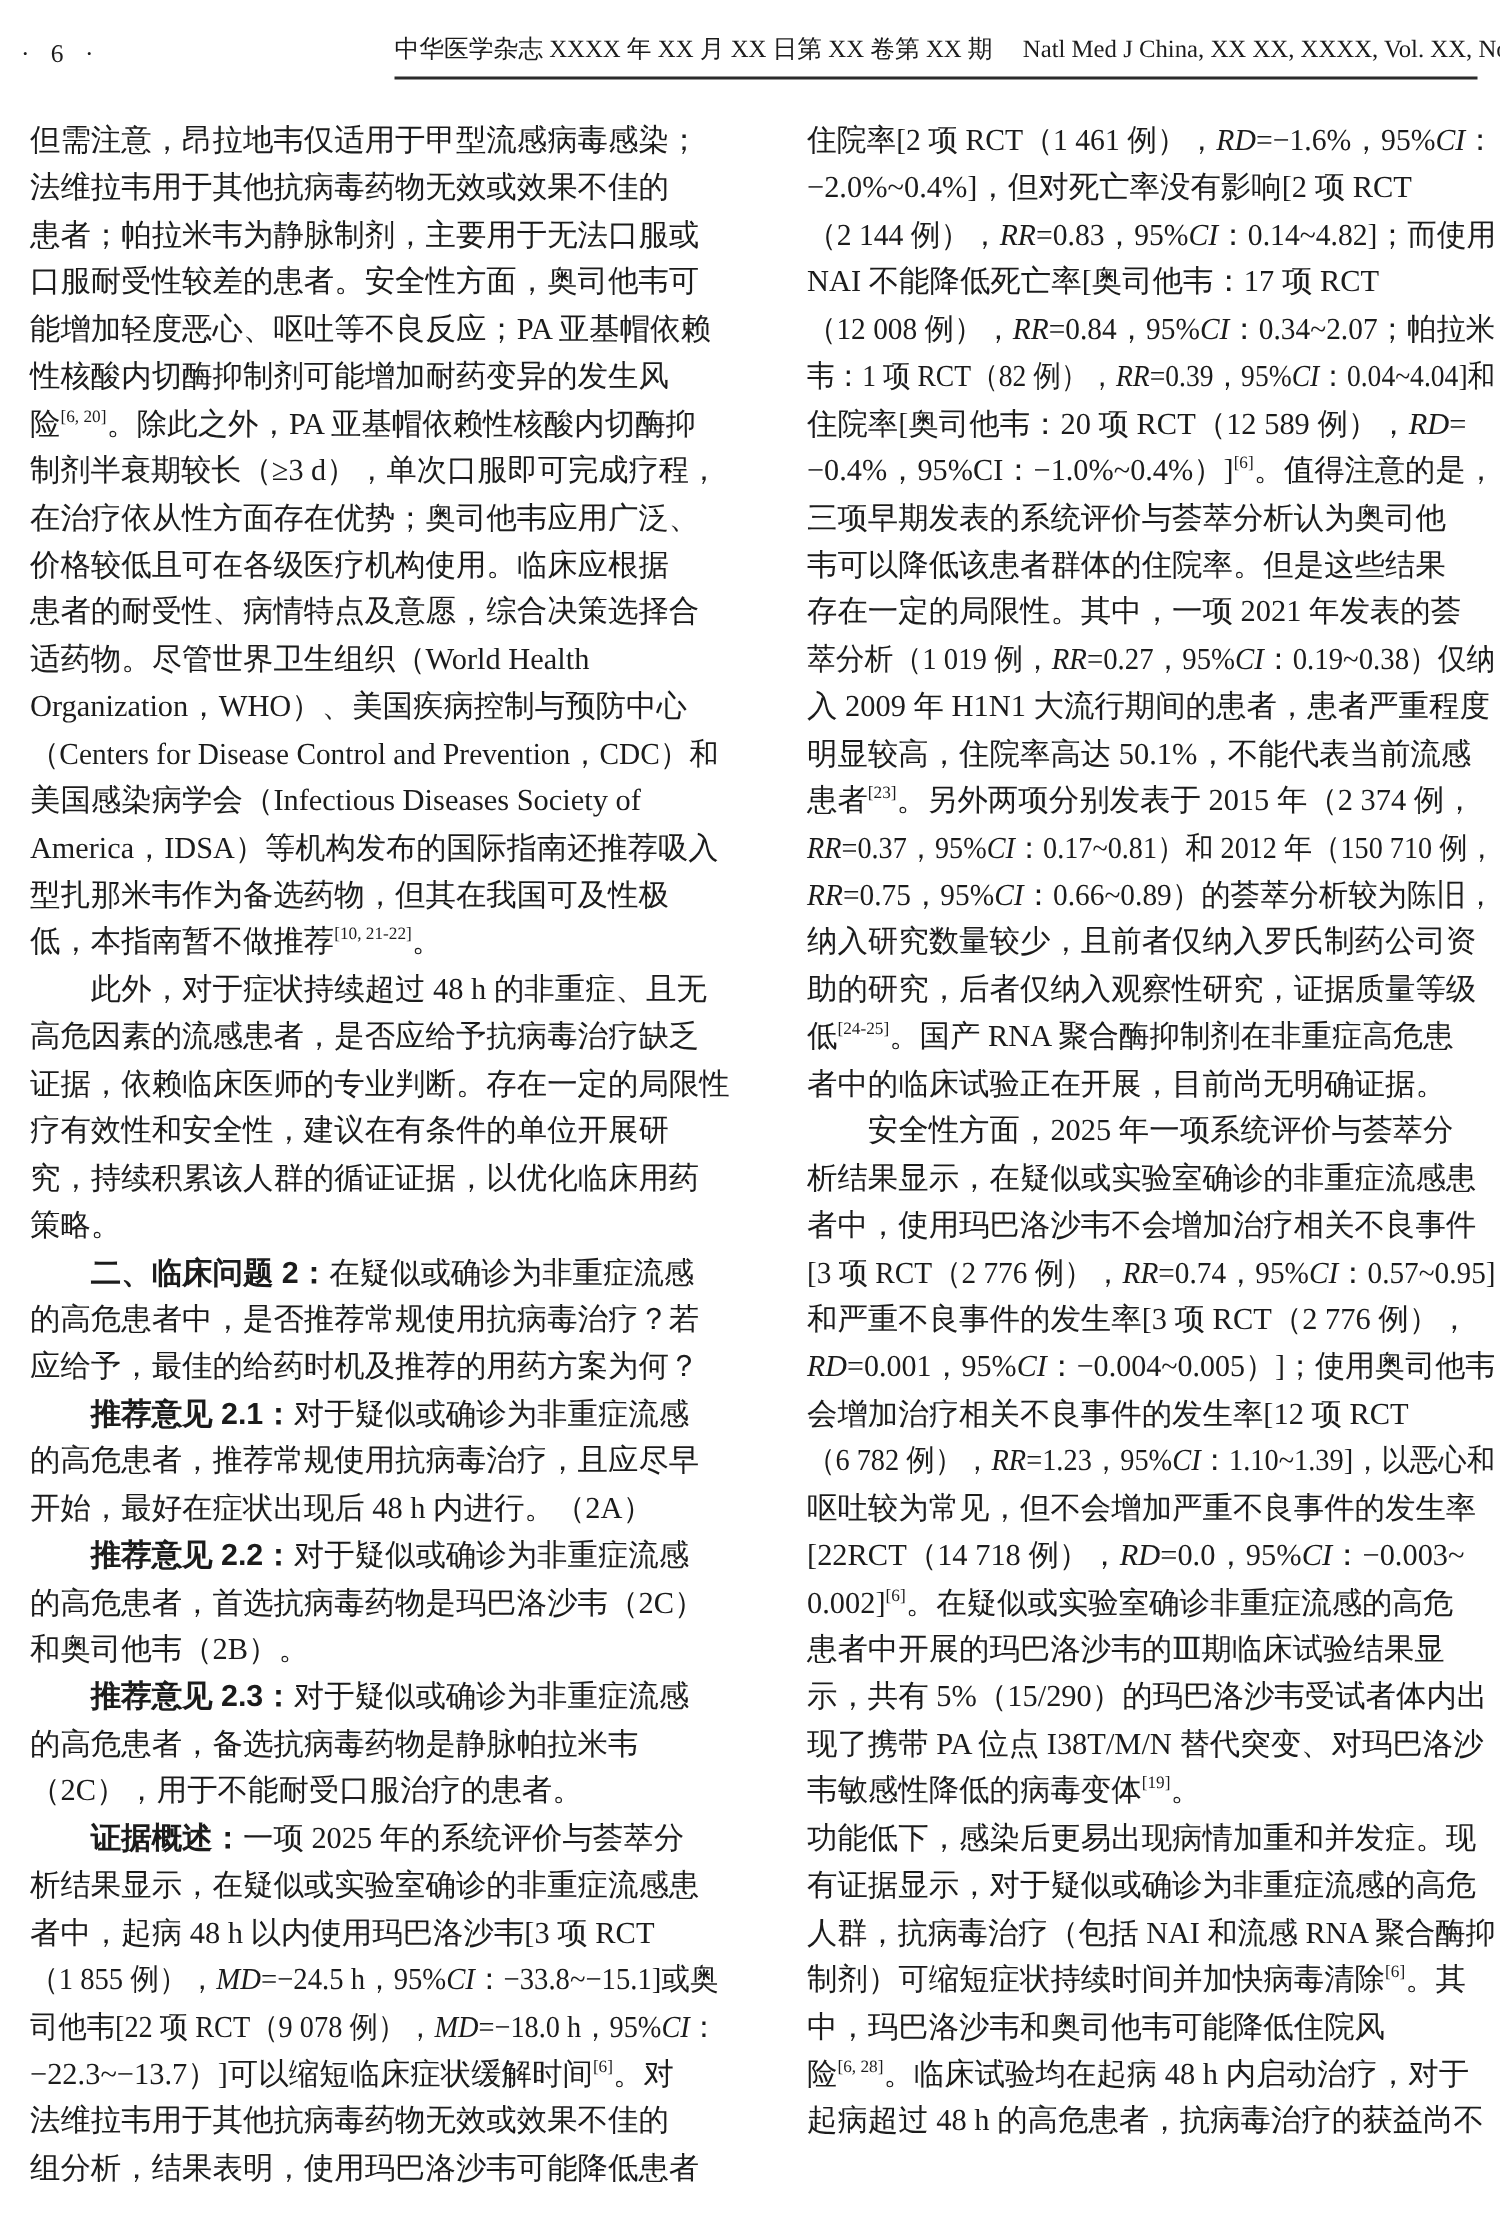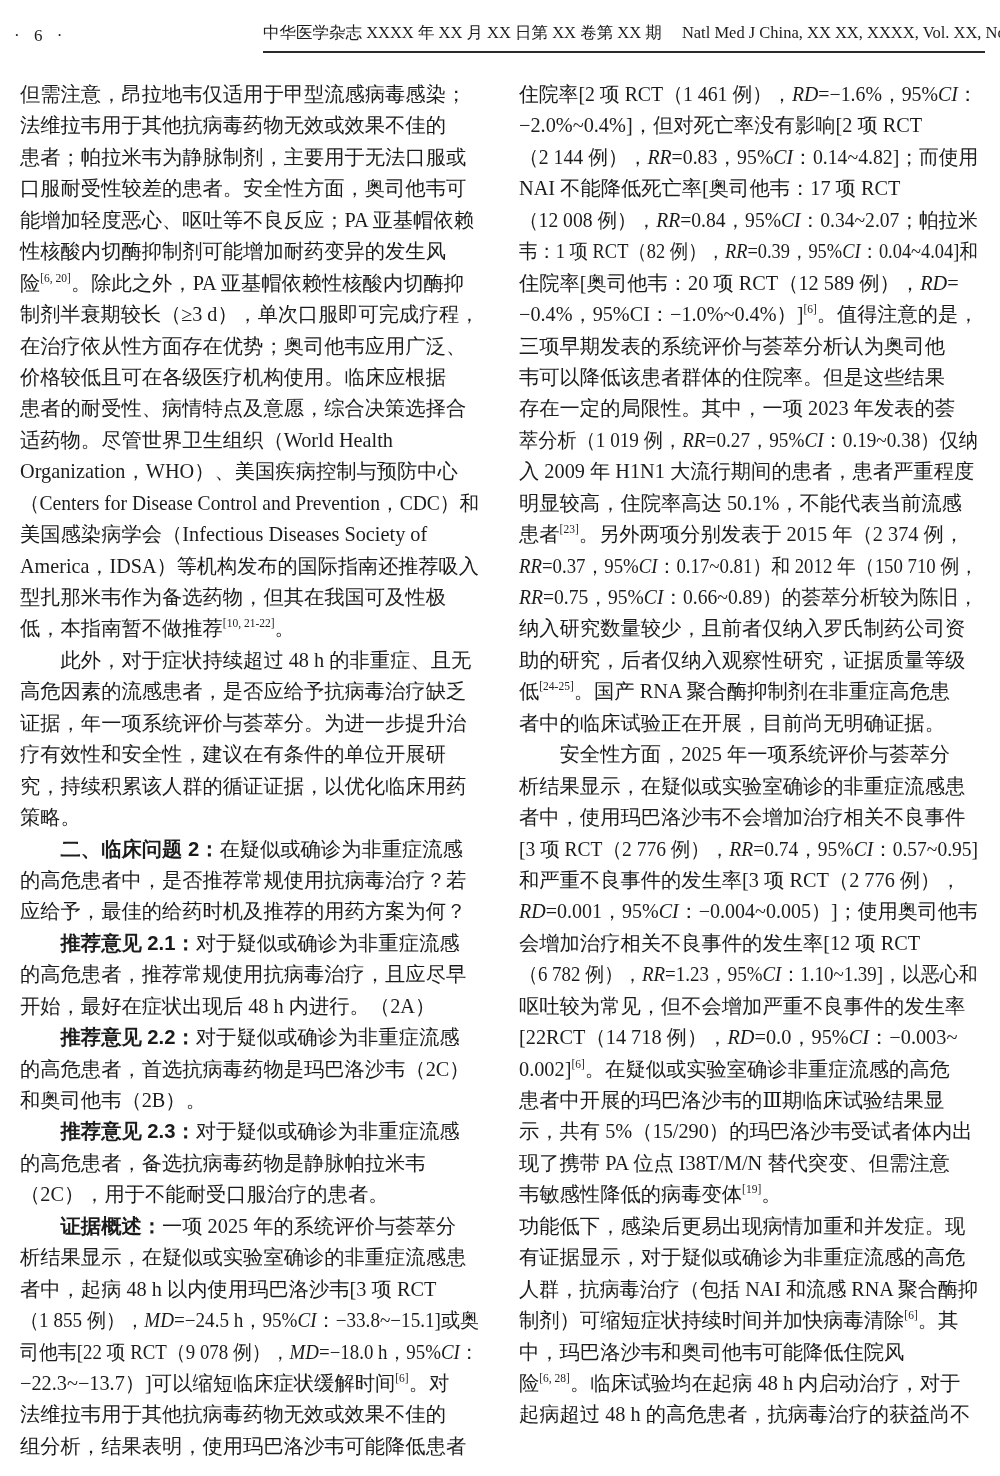--- a/index.html
+++ b/index.html
@@ -12,21 +12,21 @@
   .pageno{
     position:absolute;left:14px;top:4px;font-size:17px;letter-spacing:5px;
     white-space:nowrap;
   }
   .runhead{
     position:absolute;right:0;top:0;width:722px;text-align:center;
     font-size:16.5px;padding-bottom:7px;border-bottom:2px solid #2b2b2b;
     white-space:nowrap;
   }
   .runhead .cn{margin-right:16px;}
-  .columns{position:absolute;top:79px;left:20px;display:flex;gap:40px;}
+  .columns{position:absolute;top:79px;left:20px;display:flex;gap:59px;}
   .col{width:459px;}
   .line{
     width:459px;height:31.45px;line-height:31.45px;font-size:20.3px;
     white-space:nowrap;overflow:visible;
   }
   .line b.hd{font-family:"Liberation Sans","DejaVu Sans",sans-serif;font-weight:700;}
   .line i.st{font-style:italic;}
   .line sup.ref{
     font-size:11.5px;vertical-align:super;line-height:0;letter-spacing:0 !important;
   }
@@ -57,21 +57,21 @@
         <div class="line">患者的耐受性、病情特点及意愿，综合决策选择合</div>
         <div class="line">适药物。尽管世界卫生组织（World Health</div>
         <div class="line">Organization，WHO）、美国疾病控制与预防中心</div>
         <div class="line" style="transform: scaleX(0.964286); transform-origin: left center;">（Centers for Disease Control and Prevention，CDC）和</div>
         <div class="line">美国感染病学会（Infectious Diseases Society of</div>
         <div class="line" style="transform: scaleX(0.993506); transform-origin: left center;">America，IDSA）等机构发布的国际指南还推荐吸入</div>
         <div class="line">型扎那米韦作为备选药物，但其在我国可及性极</div>
         <div class="line pe">低，本指南暂不做推荐<sup class="ref">[10, 21-22]</sup>。</div>
         <div class="line">　　此外，对于症状持续超过 48 h 的非重症、且无</div>
         <div class="line">高危因素的流感患者，是否应给予抗病毒治疗缺乏</div>
-        <div class="line">证据，年一项系统评价与荟萃分。为进一步提升治</div>
+        <div class="line">证据，依赖临床医师的专业判断。存在一定的局限性</div>
         <div class="line">疗有效性和安全性，建议在有条件的单位开展研</div>
         <div class="line">究，持续积累该人群的循证证据，以优化临床用药</div>
         <div class="line pe">策略。</div>
         <div class="line">　　<b class="hd">二、临床问题 2：</b>在疑似或确诊为非重症流感</div>
         <div class="line">的高危患者中，是否推荐常规使用抗病毒治疗？若</div>
         <div class="line pe">应给予，最佳的给药时机及推荐的用药方案为何？</div>
         <div class="line">　　<b class="hd">推荐意见 2.1：</b>对于疑似或确诊为非重症流感</div>
         <div class="line">的高危患者，推荐常规使用抗病毒治疗，且应尽早</div>
         <div class="line pe">开始，最好在症状出现后 48 h 内进行。（2A）</div>
         <div class="line">　　<b class="hd">推荐意见 2.2：</b>对于疑似或确诊为非重症流感</div>
@@ -93,21 +93,21 @@
         <div class="line" style="transform: scaleX(0.976596); transform-origin: left center;">住院率[2 项 RCT（1 461 例），<i class="st">RD</i>=−1.6%，95%<i class="st">CI</i>：</div>
         <div class="line">−2.0%~0.4%]，但对死亡率没有影响[2 项 RCT</div>
         <div class="line" style="transform: scaleX(0.974522); transform-origin: left center;">（2 144 例），<i class="st">RR</i>=0.83，95%<i class="st">CI</i>：0.14~4.82]；而使用</div>
         <div class="line">NAI 不能降低死亡率[奥司他韦：17 项 RCT</div>
         <div class="line" style="transform: scaleX(0.966316); transform-origin: left center;">（12 008 例），<i class="st">RR</i>=0.84，95%<i class="st">CI</i>：0.34~2.07；帕拉米</div>
         <div class="line" style="transform: scaleX(0.907115); transform-origin: left center;">韦：1 项 RCT（82 例），<i class="st">RR</i>=0.39，95%<i class="st">CI</i>：0.04~4.04]和</div>
         <div class="line">住院率[奥司他韦：20 项 RCT（12 589 例），<i class="st">RD</i>=</div>
         <div class="line" style="transform: scaleX(0.995662); transform-origin: left center;">−0.4%，95%CI：−1.0%~0.4%）]<sup class="ref">[6]</sup>。值得注意的是，</div>
         <div class="line">三项早期发表的系统评价与荟萃分析认为奥司他</div>
         <div class="line">韦可以降低该患者群体的住院率。但是这些结果</div>
-        <div class="line">存在一定的局限性。其中，一项 2023 年发表的荟</div>
+        <div class="line">存在一定的局限性。其中，一项 2021 年发表的荟</div>
         <div class="line" style="transform: scaleX(0.946392); transform-origin: left center;">萃分析（1 019 例，<i class="st">RR</i>=0.27，95%<i class="st">CI</i>：0.19~0.38）仅纳</div>
         <div class="line">入 2009 年 H1N1 大流行期间的患者，患者严重程度</div>
         <div class="line">明显较高，住院率高达 50.1%，不能代表当前流感</div>
         <div class="line">患者<sup class="ref">[23]</sup>。另外两项分别发表于 2015 年（2 374 例，</div>
         <div class="line" style="transform: scaleX(0.927273); transform-origin: left center;"><i class="st">RR</i>=0.37，95%<i class="st">CI</i>：0.17~0.81）和 2012 年（150 710 例，</div>
         <div class="line" style="transform: scaleX(0.966316); transform-origin: left center;"><i class="st">RR</i>=0.75，95%<i class="st">CI</i>：0.66~0.89）的荟萃分析较为陈旧，</div>
         <div class="line">纳入研究数量较少，且前者仅纳入罗氏制药公司资</div>
         <div class="line">助的研究，后者仅纳入观察性研究，证据质量等级</div>
         <div class="line">低<sup class="ref">[24-25]</sup>。国产 RNA 聚合酶抑制剂在非重症高危患</div>
         <div class="line pe">者中的临床试验正在开展，目前尚无明确证据。</div>
@@ -117,21 +117,21 @@
         <div class="line" style="transform: scaleX(0.962264); transform-origin: left center;">[3 项 RCT（2 776 例），<i class="st">RR</i>=0.74，95%<i class="st">CI</i>：0.57~0.95]</div>
         <div class="line">和严重不良事件的发生率[3 项 RCT（2 776 例），</div>
         <div class="line" style="transform: scaleX(0.987097); transform-origin: left center;"><i class="st">RD</i>=0.001，95%<i class="st">CI</i>：−0.004~0.005）]；使用奥司他韦</div>
         <div class="line">会增加治疗相关不良事件的发生率[12 项 RCT</div>
         <div class="line" style="transform: scaleX(0.932927); transform-origin: left center;">（6 782 例），<i class="st">RR</i>=1.23，95%<i class="st">CI</i>：1.10~1.39]，以恶心和</div>
         <div class="line">呕吐较为常见，但不会增加严重不良事件的发生率</div>
         <div class="line">[22RCT（14 718 例），<i class="st">RD</i>=0.0，95%<i class="st">CI</i>：−0.003~</div>
         <div class="line">0.002]<sup class="ref">[6]</sup>。在疑似或实验室确诊非重症流感的高危</div>
         <div class="line">患者中开展的玛巴洛沙韦的Ⅲ期临床试验结果显</div>
         <div class="line">示，共有 5%（15/290）的玛巴洛沙韦受试者体内出</div>
-        <div class="line">现了携带 PA 位点 I38T/M/N 替代突变、但需注意</div>
+        <div class="line">现了携带 PA 位点 I38T/M/N 替代突变、对玛巴洛沙</div>
         <div class="line pe">韦敏感性降低的病毒变体<sup class="ref">[19]</sup>。</div>
         <div class="line">功能低下，感染后更易出现病情加重和并发症。现</div>
         <div class="line">有证据显示，对于疑似或确诊为非重症流感的高危</div>
         <div class="line" style="transform: scaleX(0.991361); transform-origin: left center;">人群，抗病毒治疗（包括 NAI 和流感 RNA 聚合酶抑</div>
         <div class="line">制剂）可缩短症状持续时间并加快病毒清除<sup class="ref">[6]</sup>。其</div>
         <div class="line">中，玛巴洛沙韦和奥司他韦可能降低住院风</div>
         <div class="line">险<sup class="ref">[6, 28]</sup>。临床试验均在起病 48 h 内启动治疗，对于</div>
         <div class="line">起病超过 48 h 的高危患者，抗病毒治疗的获益尚不</div>
       </div>
   </div>

